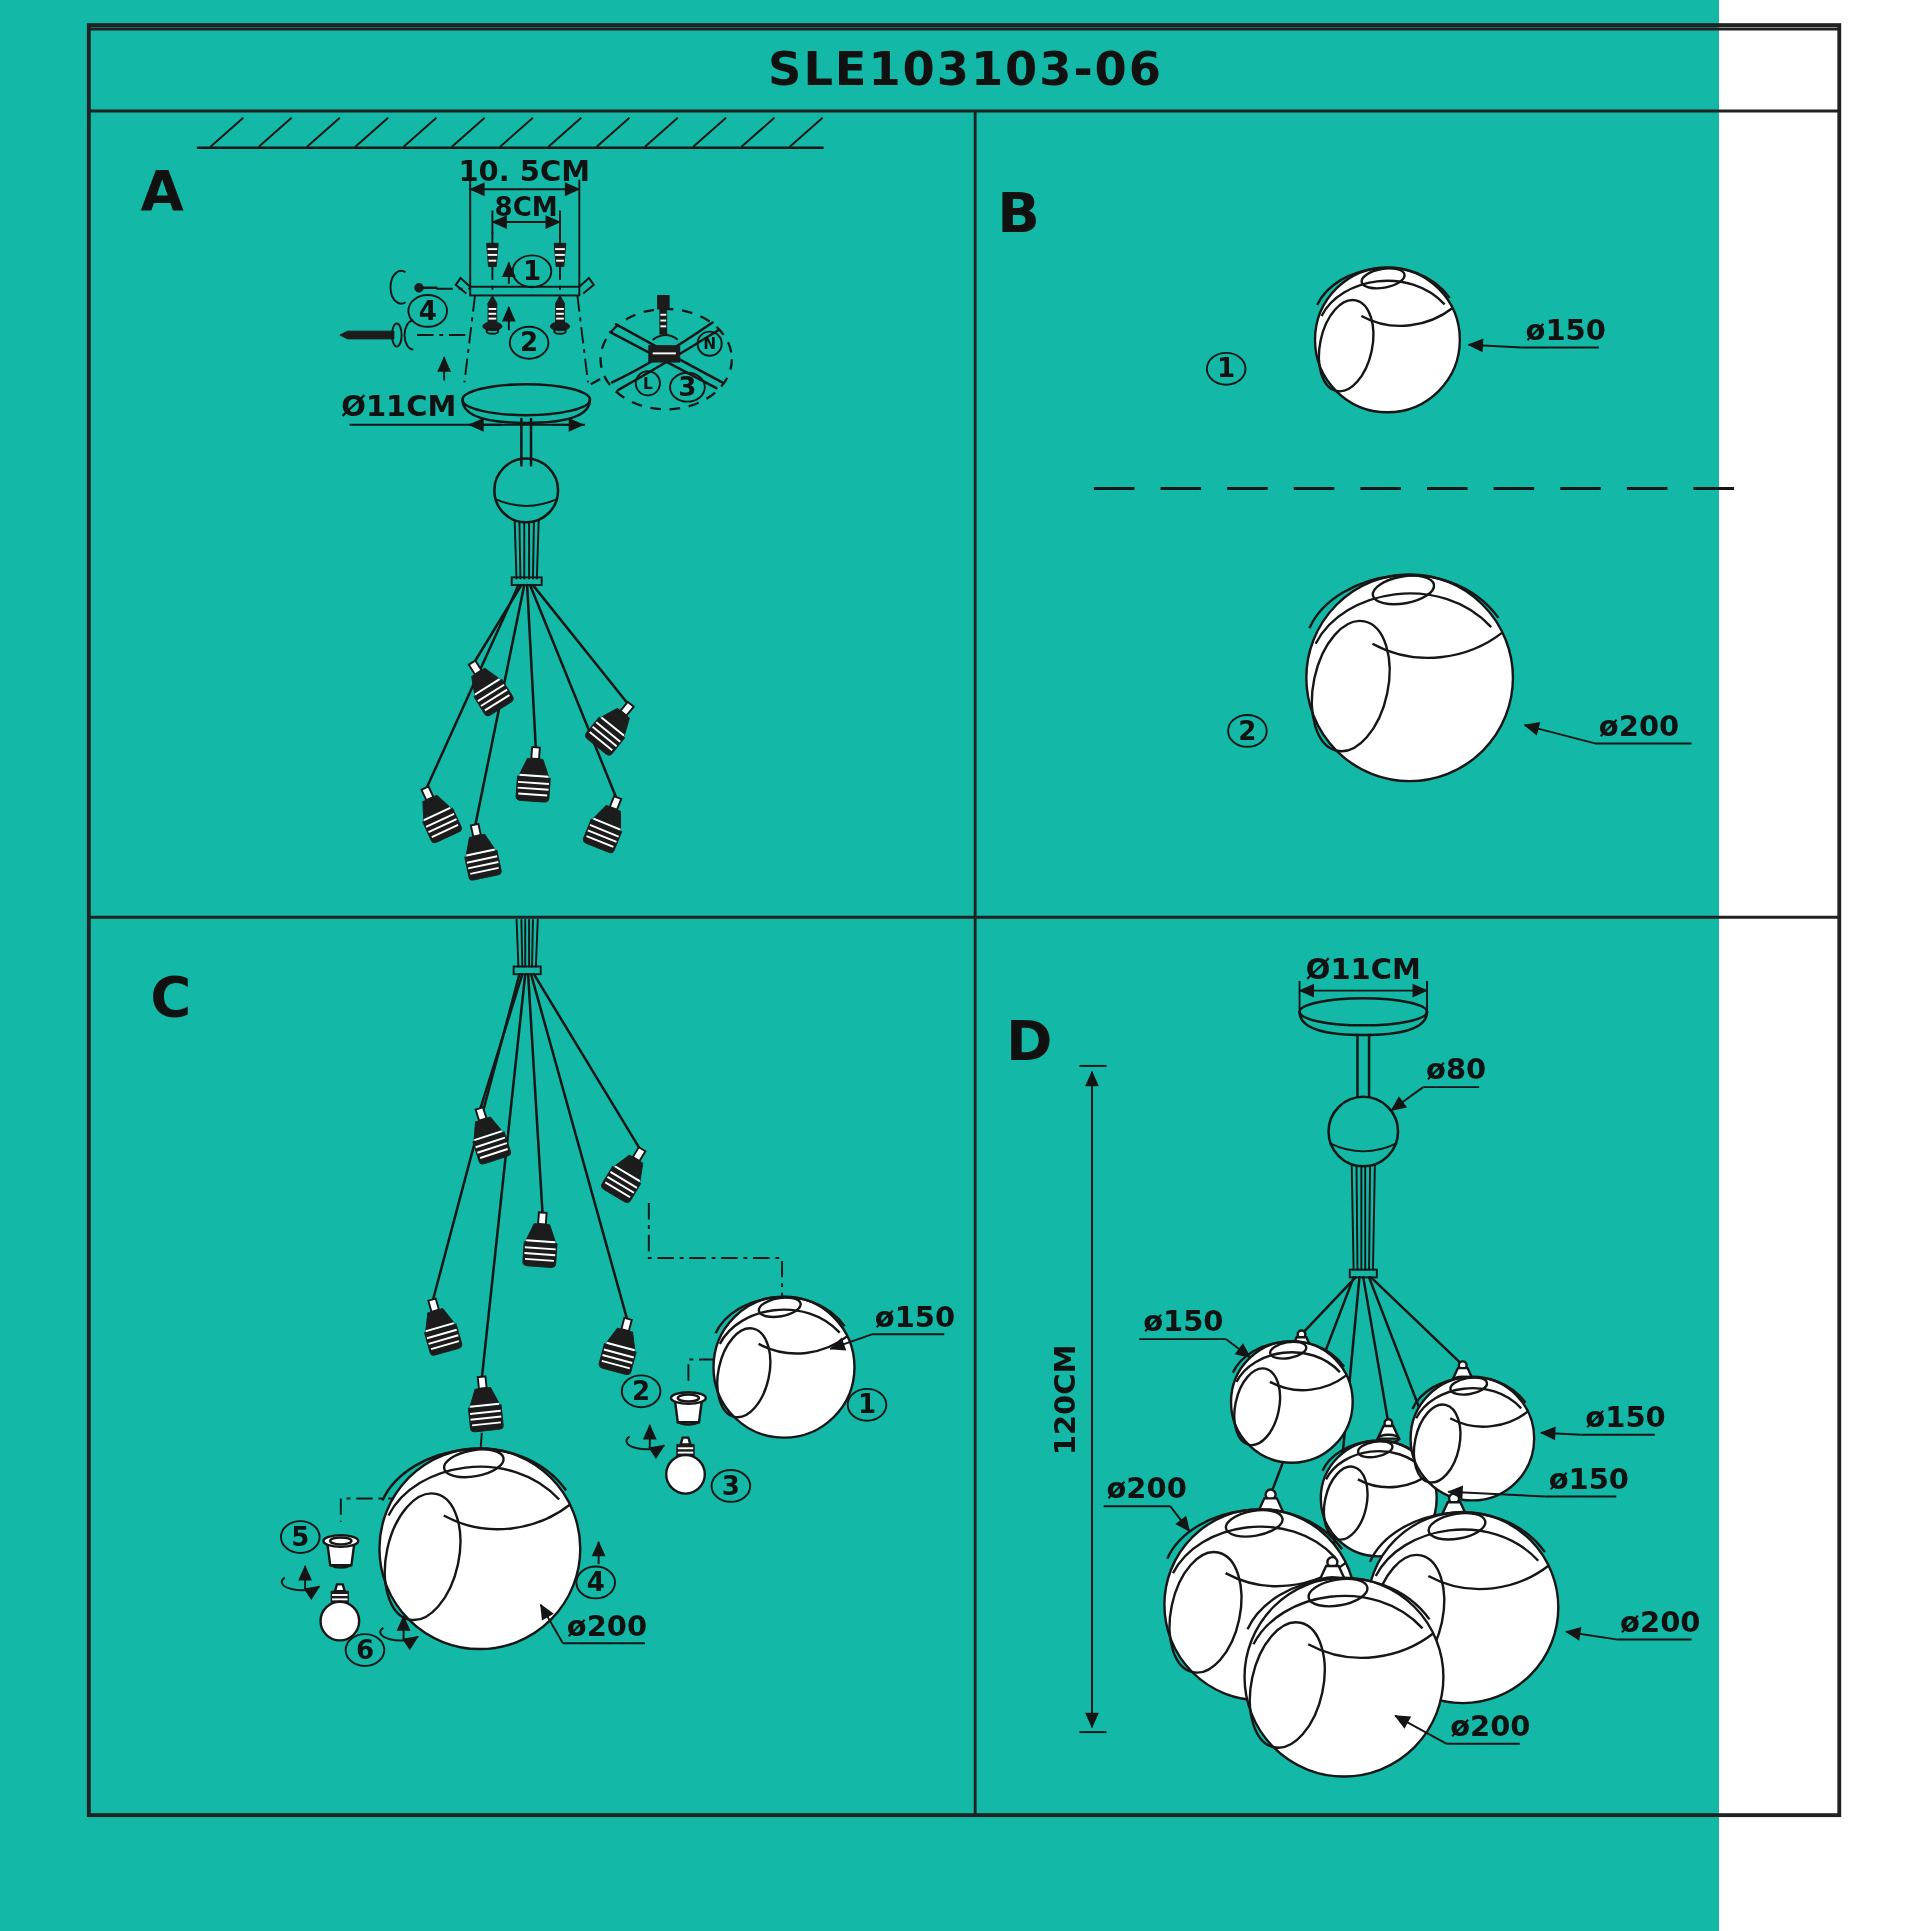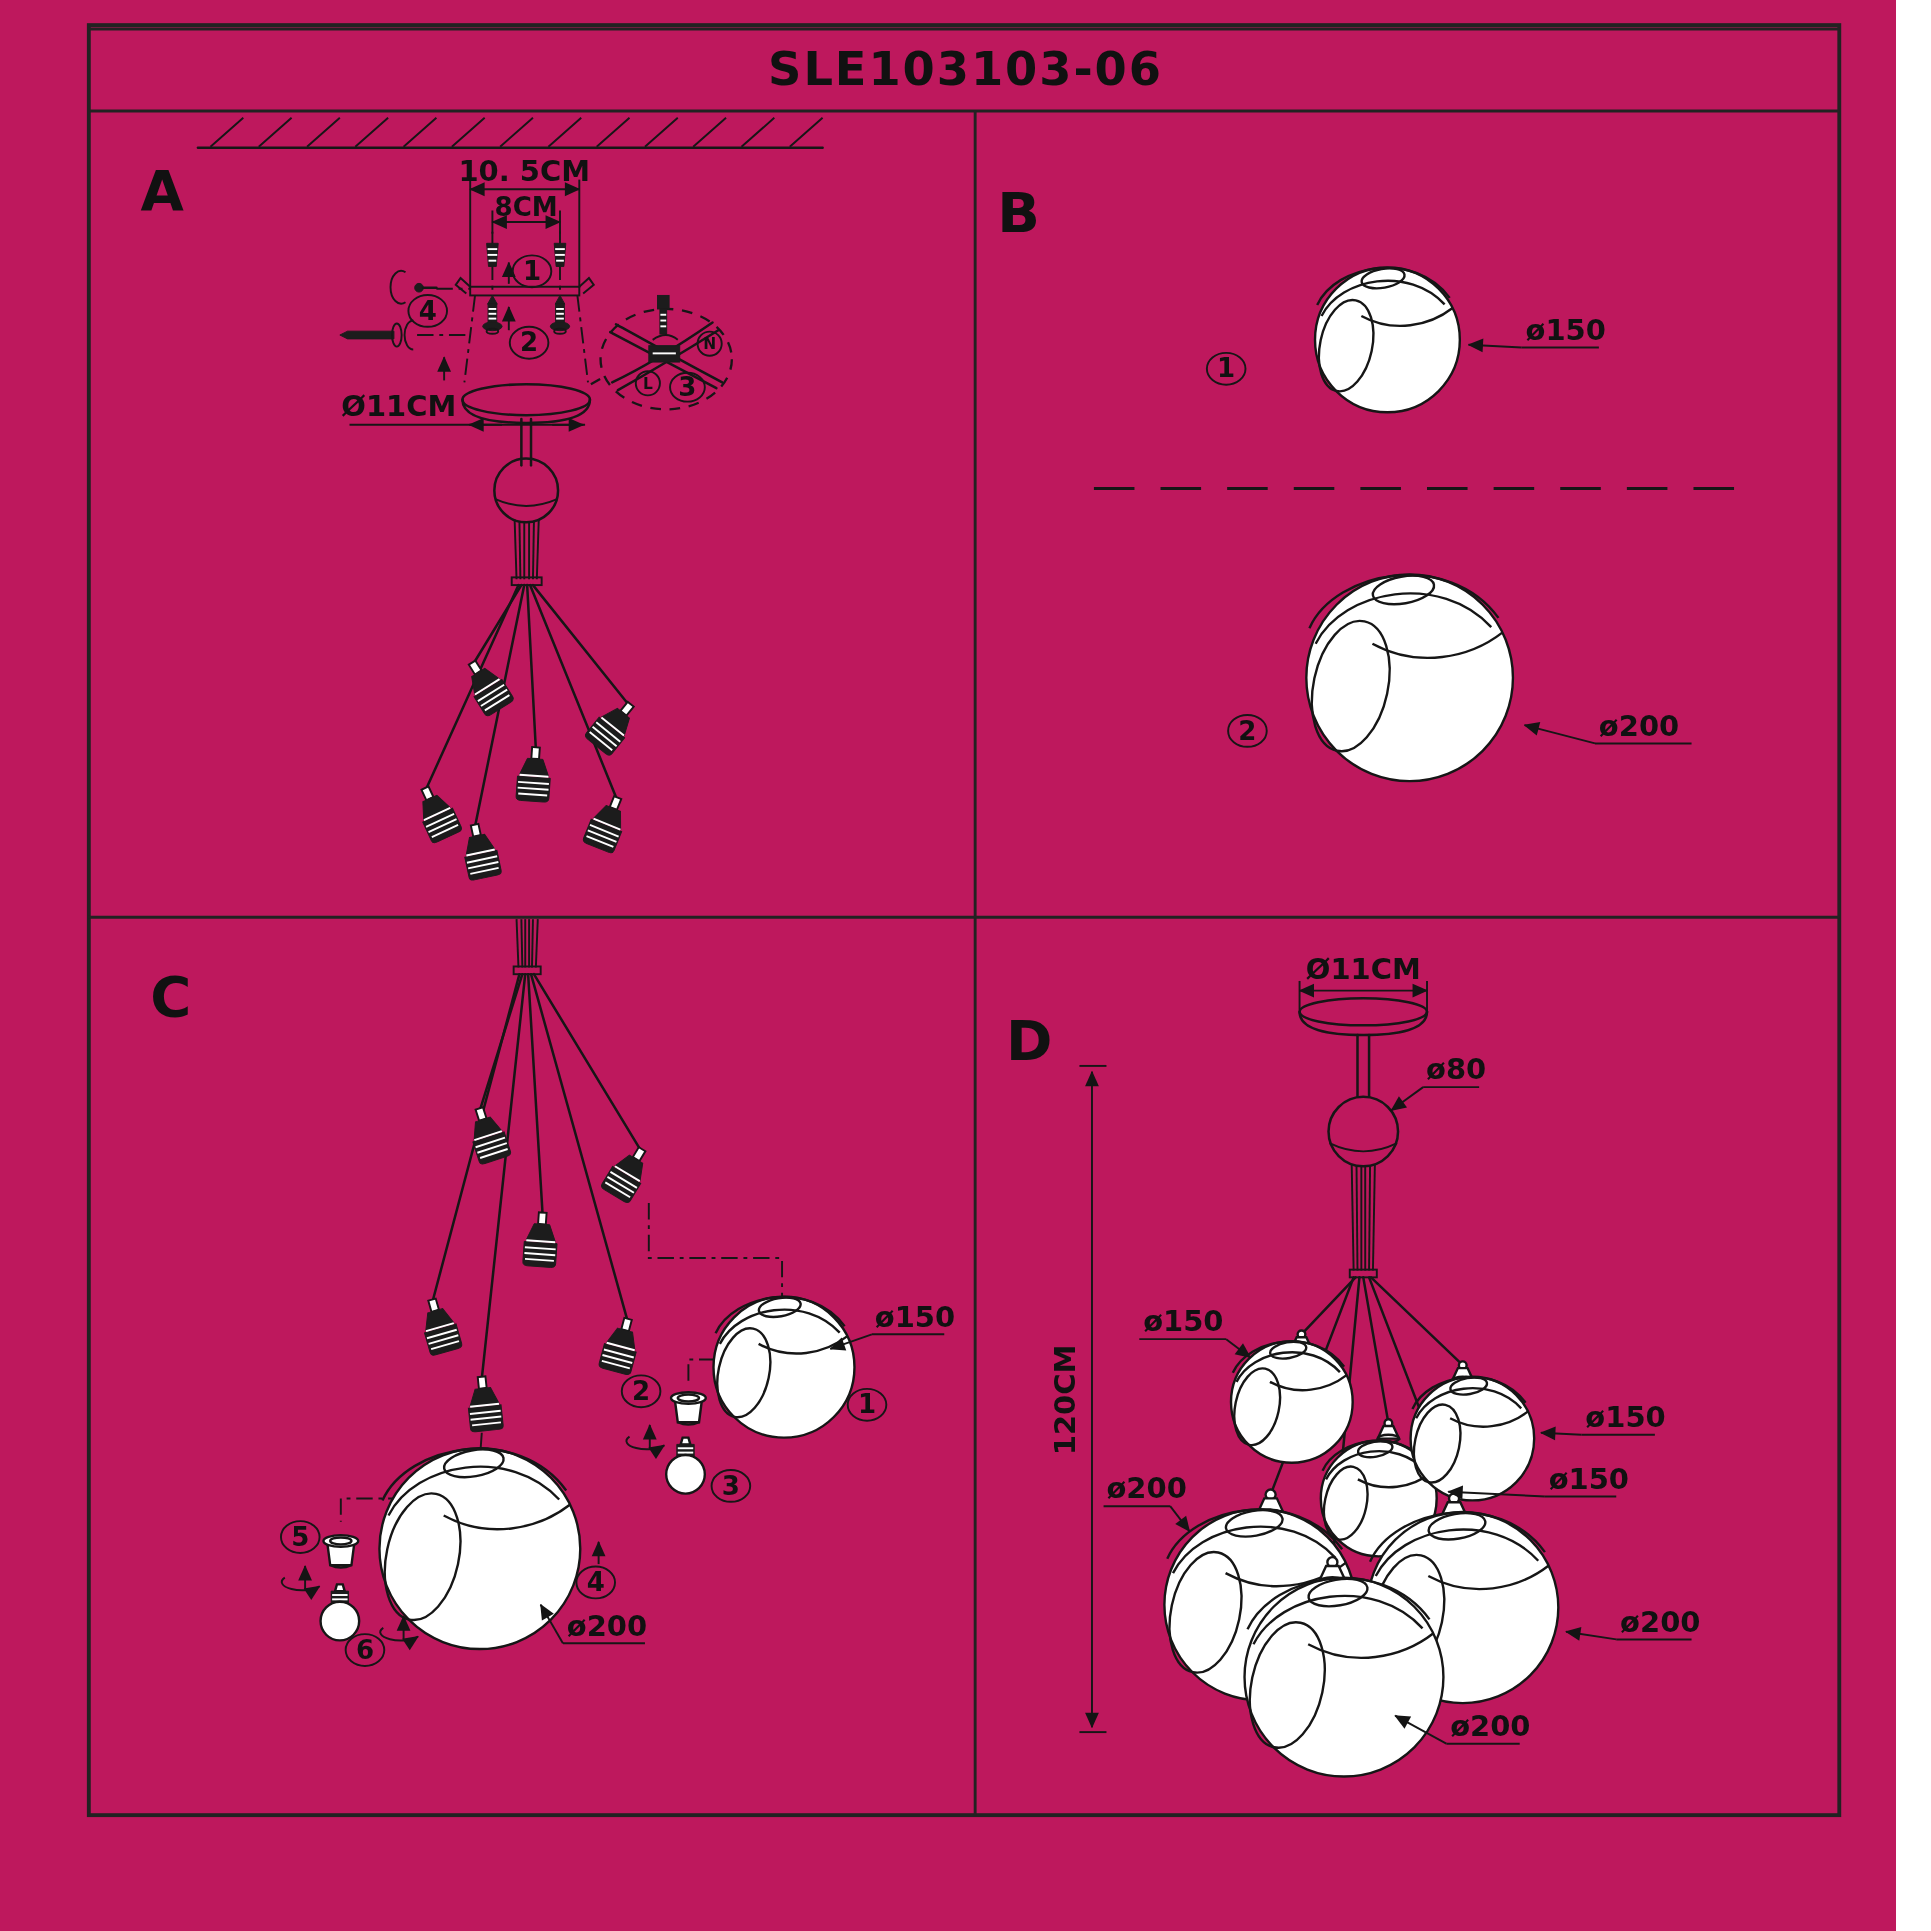--- a/index.html
+++ b/index.html
@@ -1,16 +1,16 @@
 <!DOCTYPE html>
 <html><head>
 <meta charset="utf-8">
 <style>
   html,body{margin:0;padding:0;background:#ffffff;}
-  #stage{position:relative;width:1896px;height:1931px;background:#be185d;
+  #stage{position:relative;width:1719px;height:1931px;background:#14b8a6;
          font-family:"DejaVu Sans",sans-serif;}
   svg{position:absolute;left:0;top:0;}
   .ln{stroke:#161616;stroke-width:2.6;fill:none;stroke-linecap:round;}
   .lnthin{stroke:#161616;stroke-width:2;fill:none;}
   .frame{stroke:#222;stroke-width:4;fill:none;}
   .grid{stroke:#222;stroke-width:3;fill:none;}
   .dd{stroke:#161616;stroke-width:2;fill:none;stroke-dasharray:17 6 4 6;}
   .dash{stroke:#161616;stroke-width:3;fill:none;stroke-dasharray:42 27;}
   .dashc{stroke:#161616;stroke-width:2.4;fill:none;stroke-dasharray:11 9;}
   .dark{fill:#1c1c1c;stroke:#1c1c1c;stroke-width:1;}

